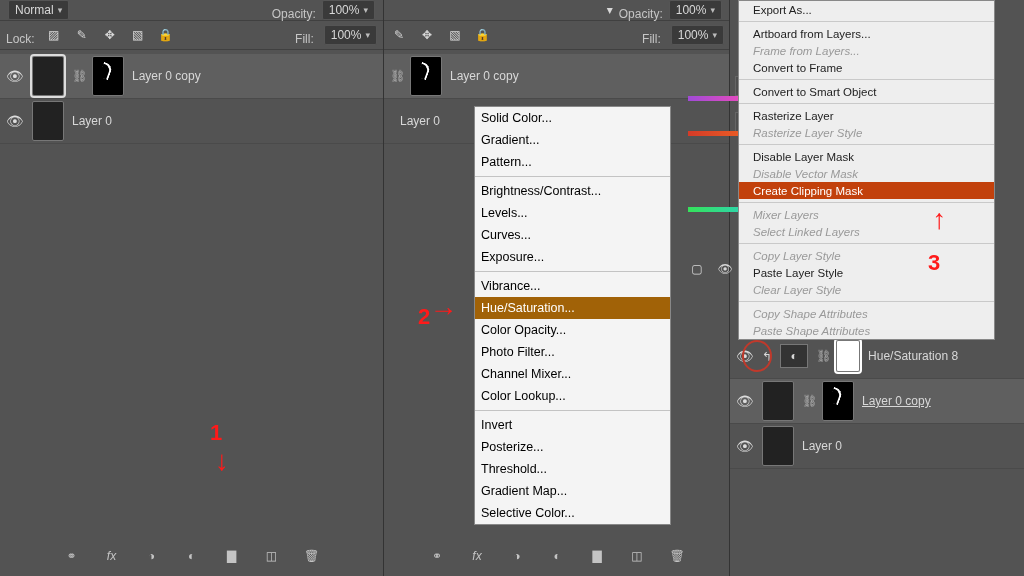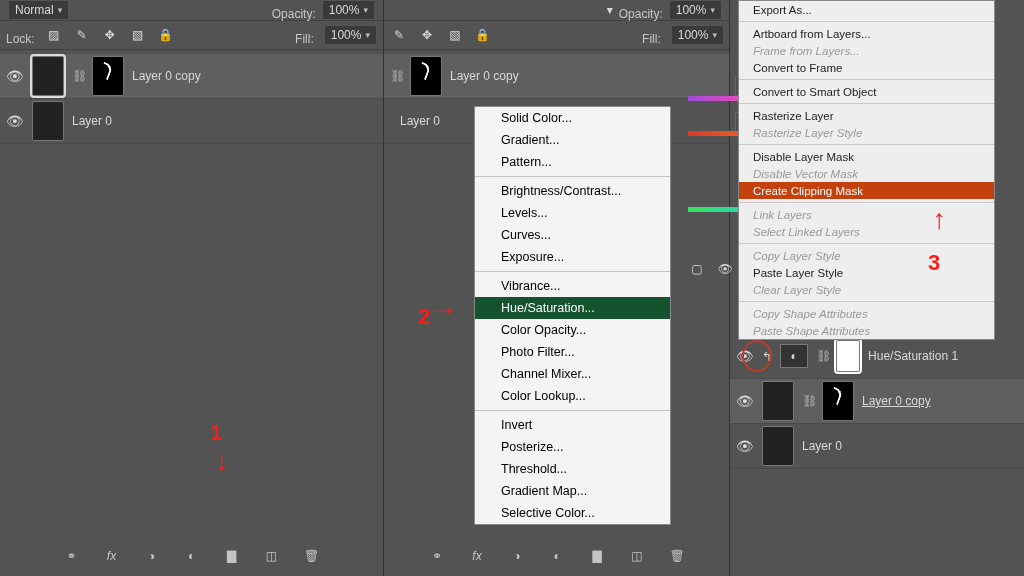--- a/index.html
+++ b/index.html
@@ -21,22 +21,22 @@
   .thumb.sel-thumb{outline:2px solid #ddd;}
   .thumb.mask{background:#000;}
   .thumb.mask::after{content:"";position:absolute;top:6px;left:8px;width:8px;height:14px;border:2px solid #fff;border-left:none;border-bottom:none;border-radius:0 8px 0 0;transform:rotate(20deg);}
   .thumb.white{background:#fff;}
   .link{width:12px;text-align:center;color:#bbb;}
   .name{flex:1;white-space:nowrap;overflow:hidden;}
   .name.u{text-decoration:underline;}
   .footer{position:absolute;bottom:6px;left:0;right:0;height:28px;display:flex;align-items:center;justify-content:center;gap:22px;color:#ccc;}
   .footer .iconbtn{opacity:.85;}
   .dropdown{position:absolute;background:#f4f4f4;color:#000;border:1px solid #888;min-width:195px;font-size:12.5px;}
-  .dropdown .item{padding:4px 26px;white-space:nowrap;}
-  .dropdown .item.hi{background:#14532d;color:#fff;}
+  .dropdown .item{padding:4px 6px;white-space:nowrap;}
+  .dropdown .item.hi{background:#a16207;color:#fff;}
   .dropdown .sep{height:1px;background:#c3c3c3;margin:3px 0;}
   .ctxmenu{position:absolute;background:#eee;color:#222;border:1px solid #888;min-width:255px;font-size:11.5px;}
   .ctxmenu .item{padding:2.5px 14px;white-space:nowrap;}
   .ctxmenu .item.dis{color:#999;font-style:italic;}
   .ctxmenu .item.hi{background:#c2410c;color:#fff;}
   .ctxmenu .sep{height:1px;background:#c9c9c9;margin:3px 0;}
   .num-tag{position:absolute;width:18px;height:18px;border:1px solid #666;background:#4f4f4f;color:#ccc;font-size:11px;text-align:center;line-height:18px;}
   .stripe{position:absolute;height:5px;}
   .arrow{position:absolute;color:#ff1a1a;font-size:28px;font-weight:bold;font-family:Arial;}
   .arrow-label{position:absolute;color:#ff1a1a;font-size:22px;font-weight:bold;}
@@ -173,21 +173,21 @@
 
 <div class="col col3">
   <div style="height:330px;"></div>
   <div class="layers">
     <div class="layer">
       <span class="eye">👁</span>
       <span class="clipicn">↳</span>
       <span style="width:26px;height:22px;border:1px solid #777;background:#333;display:inline-flex;align-items:center;justify-content:center;">◐</span>
       <span class="link">⛓</span>
       <span class="thumb white" style="width:22px;height:30px;outline:2px solid #fff;"></span>
-      <span class="name">Hue/Saturation 1</span>
+      <span class="name">Hue/Saturation 8</span>
     </div>
     <div class="layer sel-layer">
       <span class="eye">👁</span>
       <span class="thumb"></span>
       <span class="link">⛓</span>
       <span class="thumb mask"></span>
       <span class="name u">Layer 0 copy</span>
     </div>
     <div class="layer">
       <span class="eye">👁</span>
@@ -218,21 +218,21 @@
     <div class="sep"></div>
     <div class="item">Convert to Smart Object</div>
     <div class="sep"></div>
     <div class="item">Rasterize Layer</div>
     <div class="item dis">Rasterize Layer Style</div>
     <div class="sep"></div>
     <div class="item">Disable Layer Mask</div>
     <div class="item dis">Disable Vector Mask</div>
     <div class="item hi">Create Clipping Mask</div>
     <div class="sep"></div>
-    <div class="item dis">Link Layers</div>
+    <div class="item dis">Mixer Layers</div>
     <div class="item dis">Select Linked Layers</div>
     <div class="sep"></div>
     <div class="item dis">Copy Layer Style</div>
     <div class="item">Paste Layer Style</div>
     <div class="item dis">Clear Layer Style</div>
     <div class="sep"></div>
     <div class="item dis">Copy Shape Attributes</div>
     <div class="item dis">Paste Shape Attributes</div>
   </div>
 

